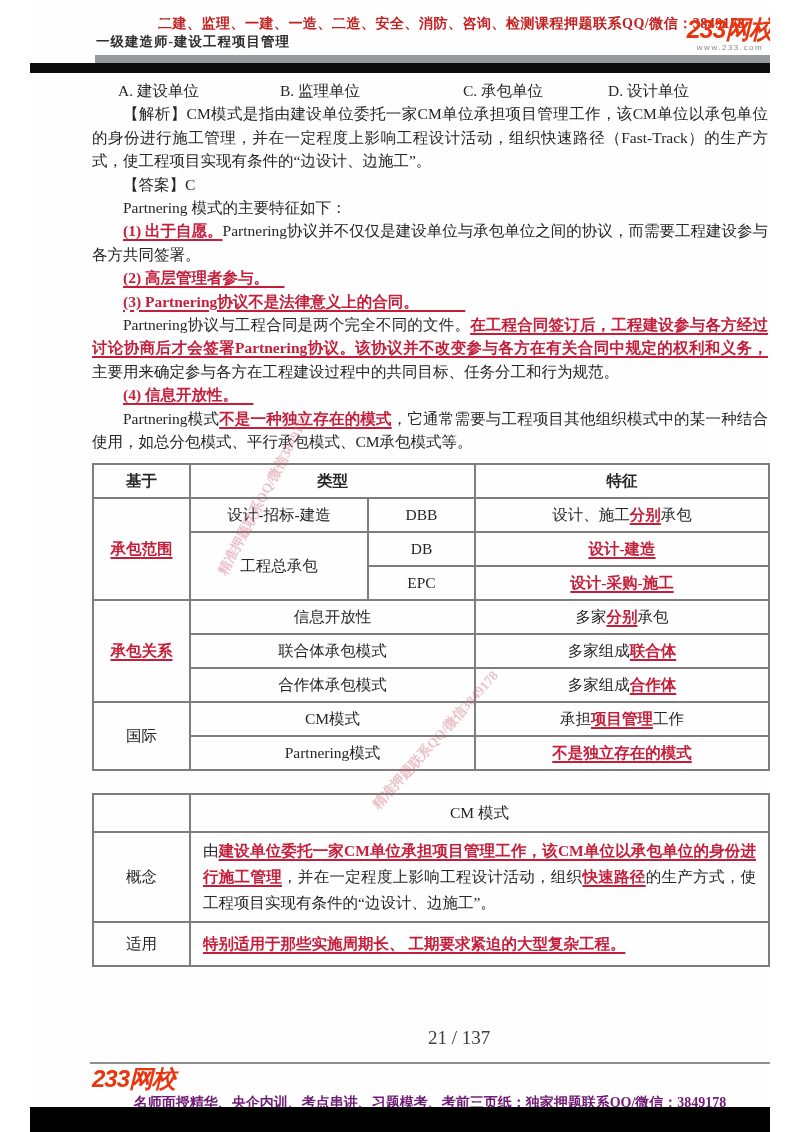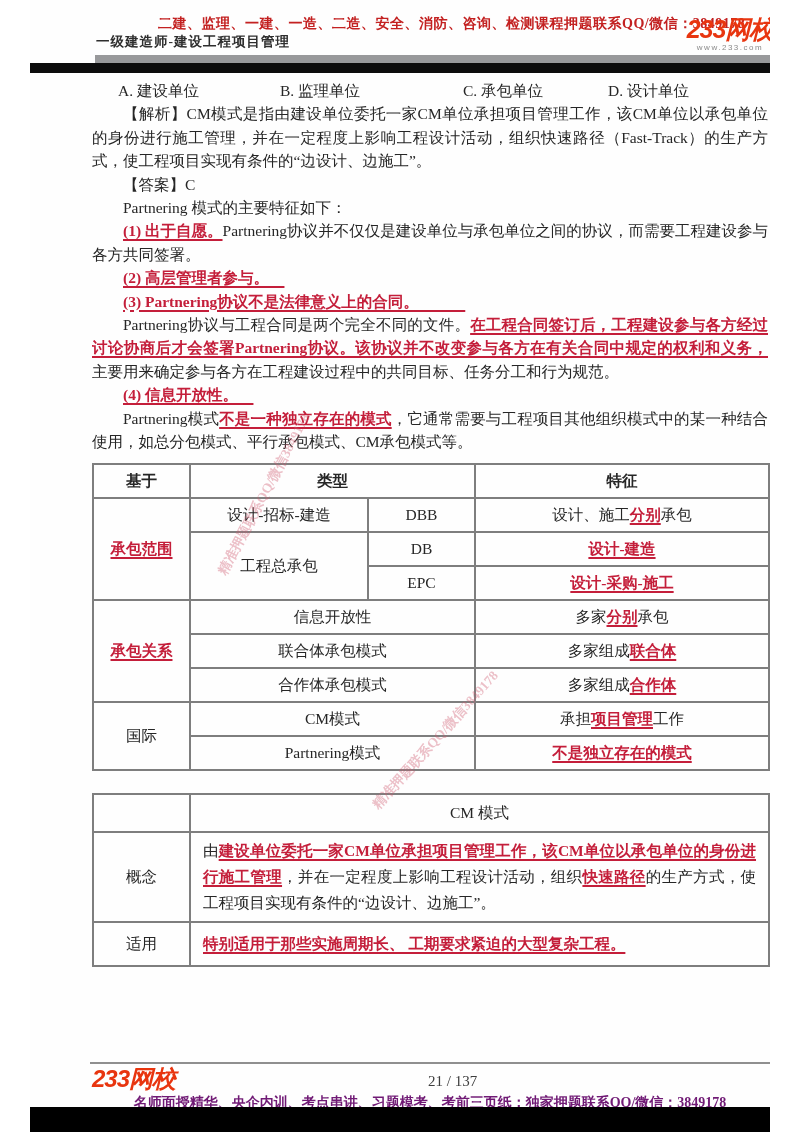--- a/index.html
+++ b/index.html
@@ -75,21 +75,21 @@
 
   
   .footer-divider { position:absolute; top:1062px; left:60px; width:680px; height:2px; background:#8f8f8f; }
   .footer-brand {
     position:absolute; top:1066px; left:62px;
     font-family:"Liberation Sans","DejaVu Sans",sans-serif;
     font-size:24px; line-height:26px; font-weight:bold; font-style:italic;
     color:#e8350f; letter-spacing:-1px;
   }
   .footer-copy { position:absolute; top:1073px; left:208px; font-size:13.5px; color:#333;margin-top:48px; }
-  .footer-page { position:absolute; top:1073px; left:398px; font-size:15px; color:#3d3d3d; }
+  .footer-page { position:absolute; top:1027px; left:398px; font-size:19px; color:#3d3d3d; }
   .footer-promo {
     position:absolute; top:1094px; left:0; width:800px; text-align:center;
     font-size:14px; font-weight:bold; color:#701a75; z-index:2; white-space:nowrap;
   }
   .bottom-bar { position:absolute; top:1107px; left:0; width:800px; height:25px; background:#000; z-index:5; }
 </style>
 </head>
 <body>
 
 <div id="page">

